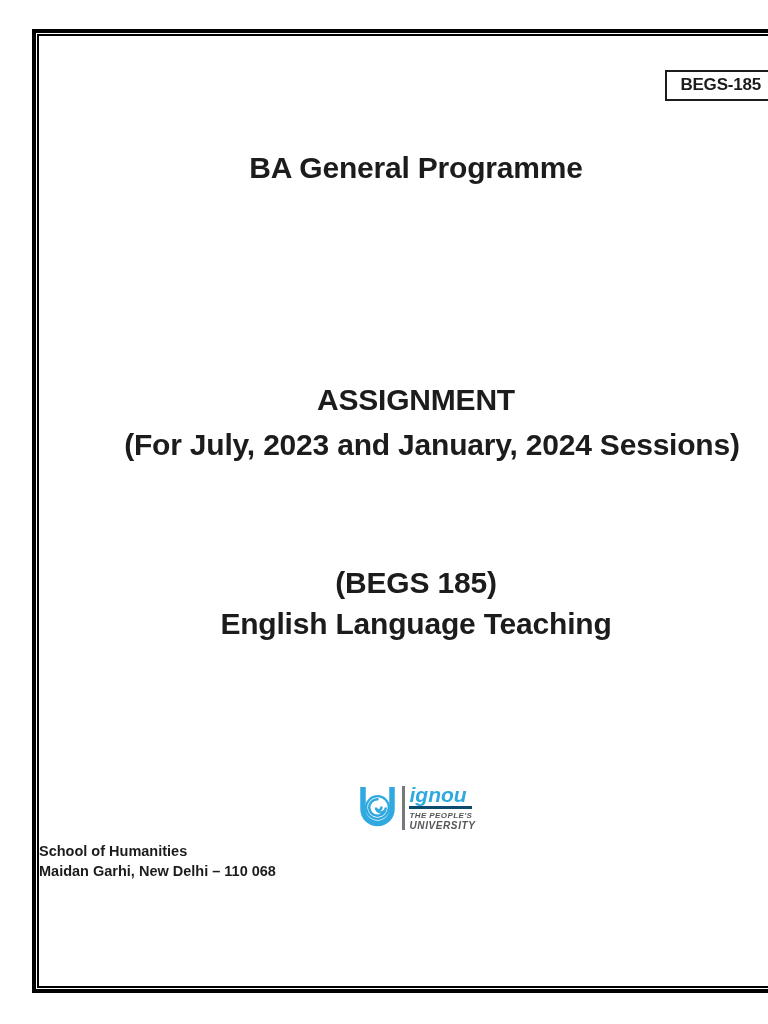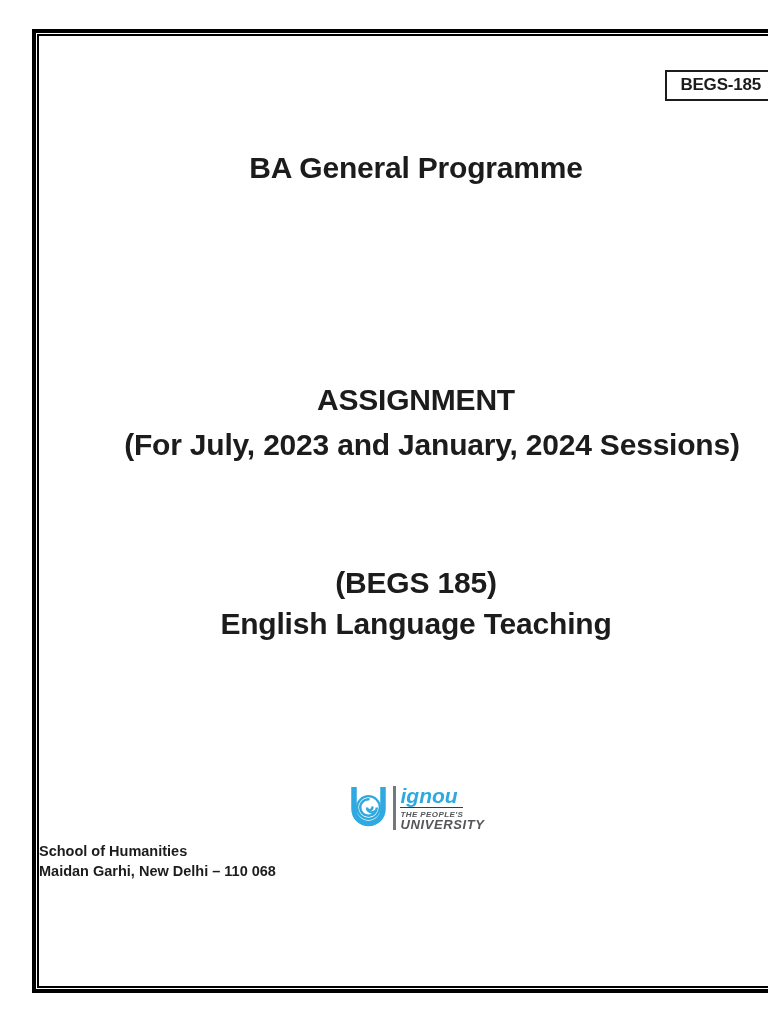--- a/index.html
+++ b/index.html
@@ -94,29 +94,29 @@
   .logo-name {
     font-weight: bold;
     font-size: 21px;
     line-height: 19px;
     letter-spacing: 0px;
     color: #2fa9df;
   }
   .logo-tag1 {
     margin-top: 2px;
     padding-top: 2px;
-    border-top: 1px solid #0c4a6e;
+    border-top: 3px solid #0c4a6e;
     font-size: 8px;
     font-weight: bold;
     letter-spacing: 0.4px;
     color: #55565a;
     line-height: 9px;
   }
   .logo-tag2 {
-    font-size: 13px;
+    font-size: 10px;
     font-weight: bold;
     letter-spacing: 0.6px;
     color: #55565a;
     line-height: 11px;
   }
   .address-block {
     position: absolute;
     top: 805px;
     left: 0;
     width: 100%;

